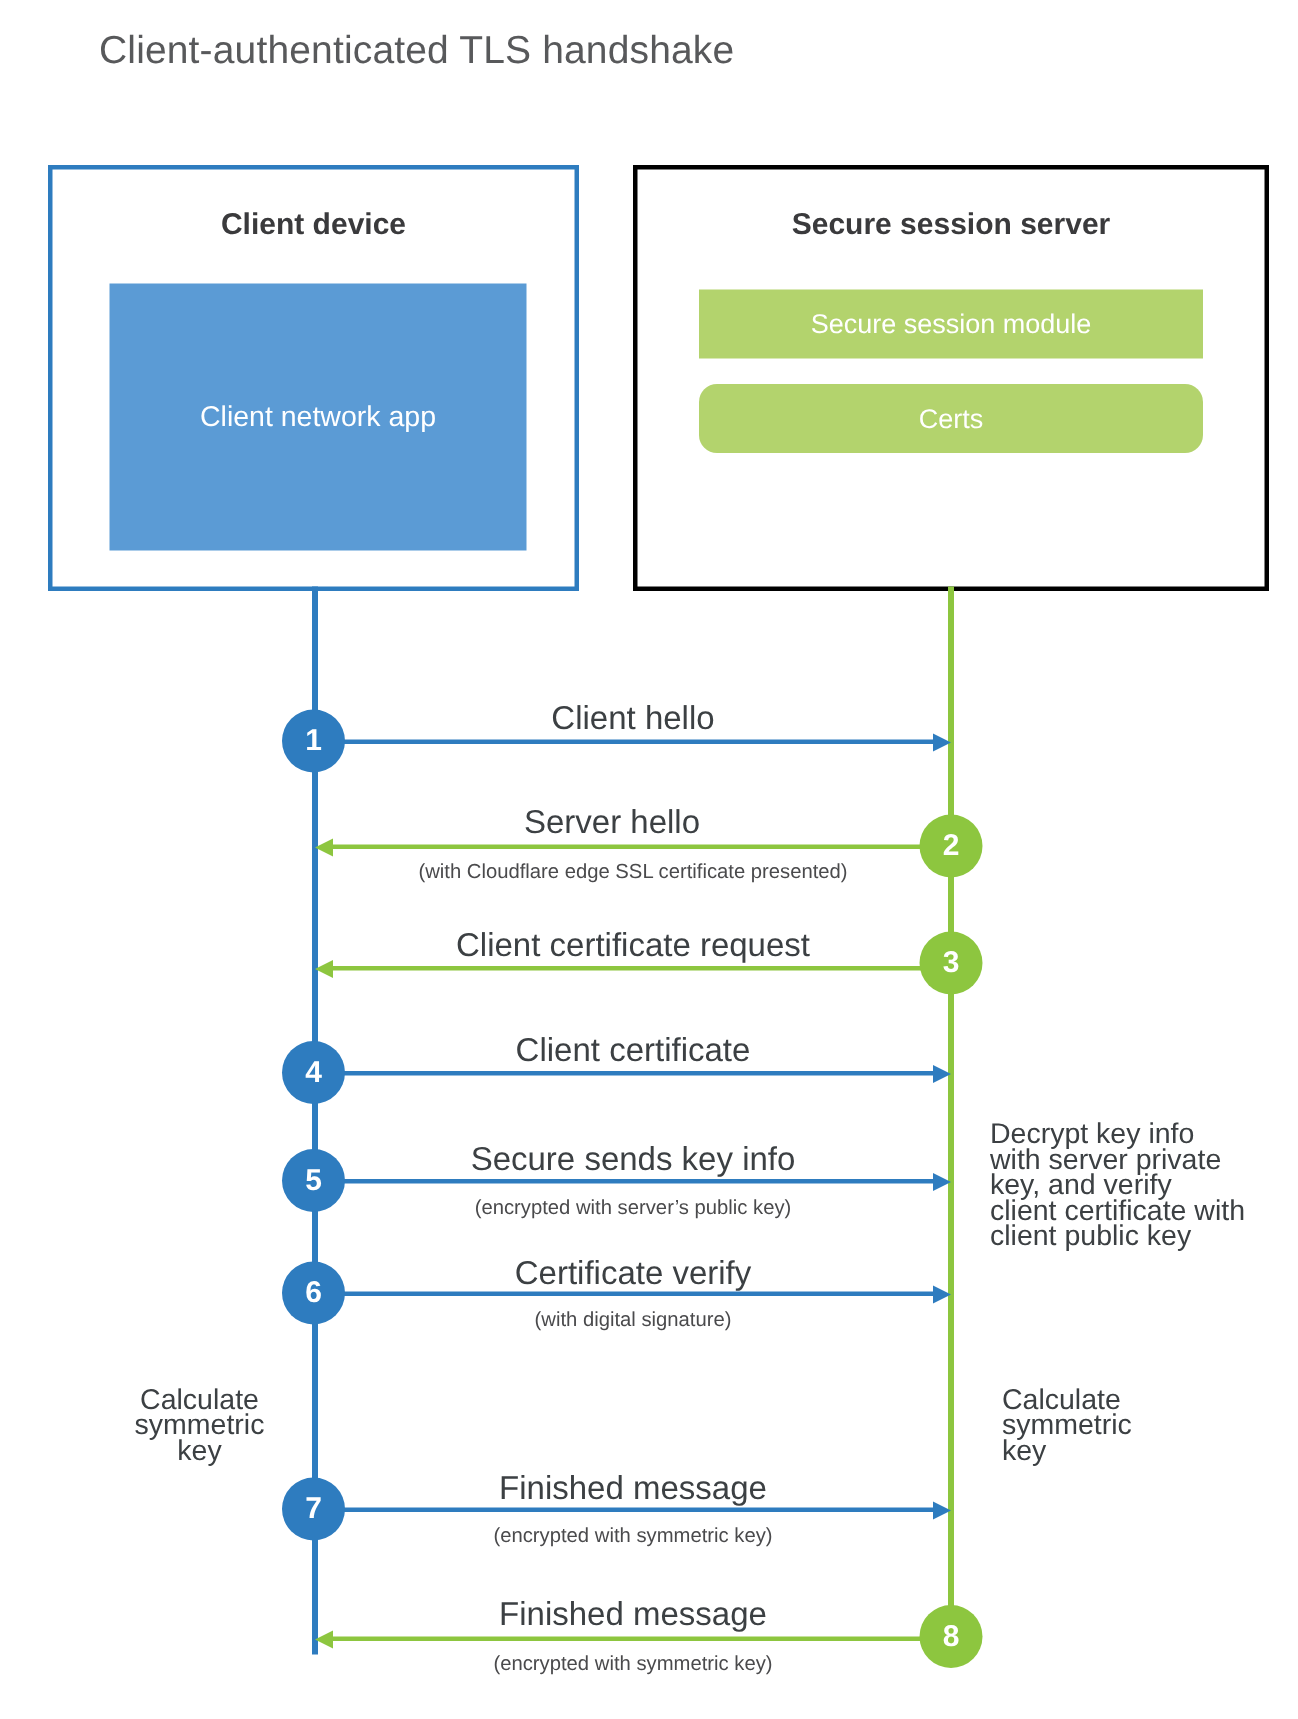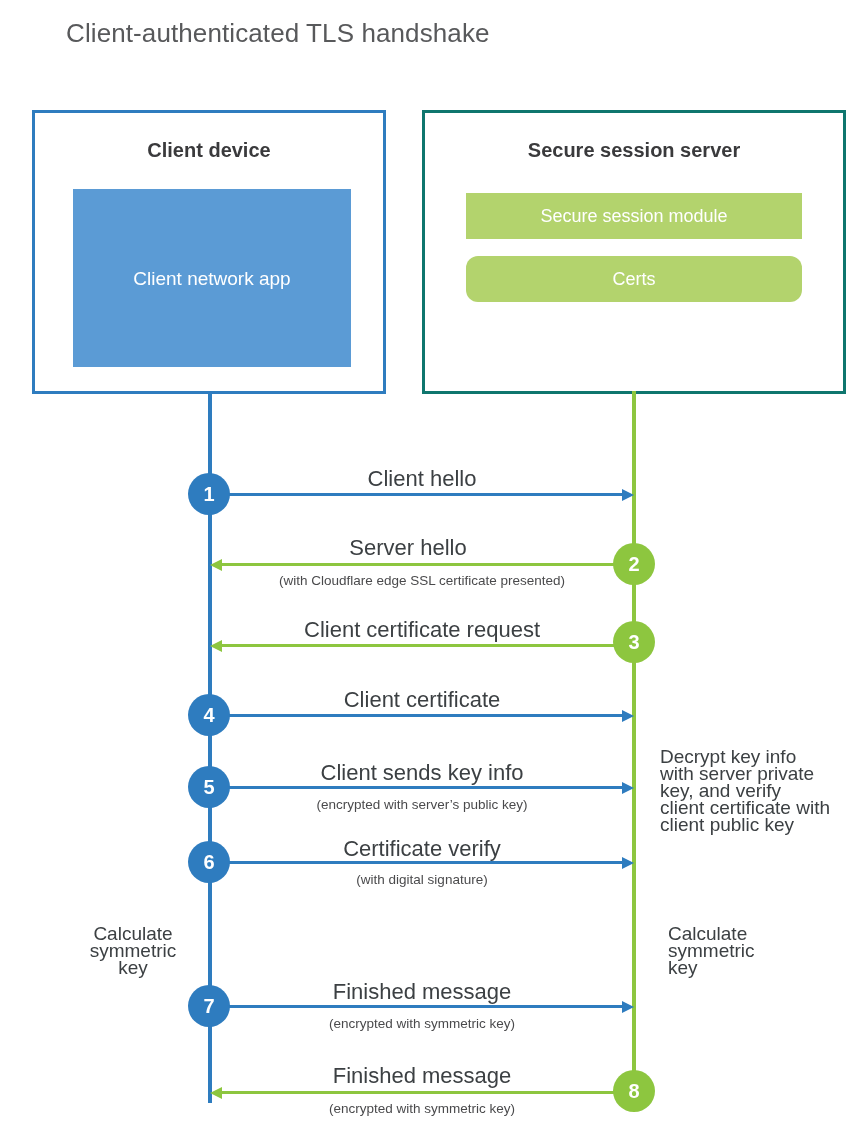--- a/index.html
+++ b/index.html
@@ -43,21 +43,21 @@
     top: 110px;
     width: 354px;
     height: 284px;
     border: 3px solid #2e7cbf;
   }
   .actor-box.server {
     left: 422px;
     top: 110px;
     width: 424px;
     height: 284px;
-    border: 3px solid #0f766e;
+    border: 3px solid #000000;
     padding-left: 24px;
   }
   .actor-title {
     position: absolute;
     left: 0;
     right: 0;
     top: 26px;
     text-align: center;
     font-size: 20px;
     font-weight: bold;
@@ -210,21 +210,21 @@
   </div>
   <div class="step green" style="left:613px; top:621px;">3</div>
 
   <div class="msg-label" style="left:210px; top:687px; width:424px;">Client certificate</div>
   <div class="msg blue" style="left:210px; top:714px;">
     <div class="shaft" style="left:0; width:412px;"></div>
     <div class="head" style="left:412px;"></div>
   </div>
   <div class="step blue" style="left:188px; top:694px;">4</div>
 
-  <div class="msg-label" style="left:210px; top:760px; width:424px;">Client sends key info</div>
+  <div class="msg-label" style="left:210px; top:760px; width:424px;">Secure sends key info</div>
   <div class="msg blue" style="left:210px; top:786px;">
     <div class="shaft" style="left:0; width:412px;"></div>
     <div class="head" style="left:412px;"></div>
   </div>
   <div class="msg-sub" style="left:210px; top:797px; width:424px;">(encrypted with server’s public key)</div>
   <div class="step blue" style="left:188px; top:766px;">5</div>
 
   <div class="msg-label" style="left:210px; top:836px; width:424px;">Certificate verify</div>
   <div class="msg blue" style="left:210px; top:861px;">
     <div class="shaft" style="left:0; width:412px;"></div>

